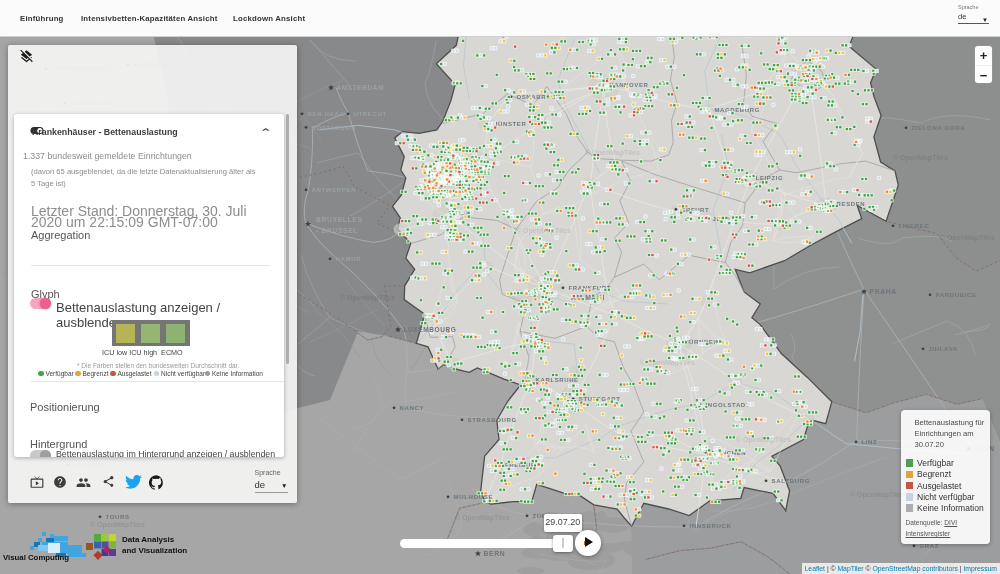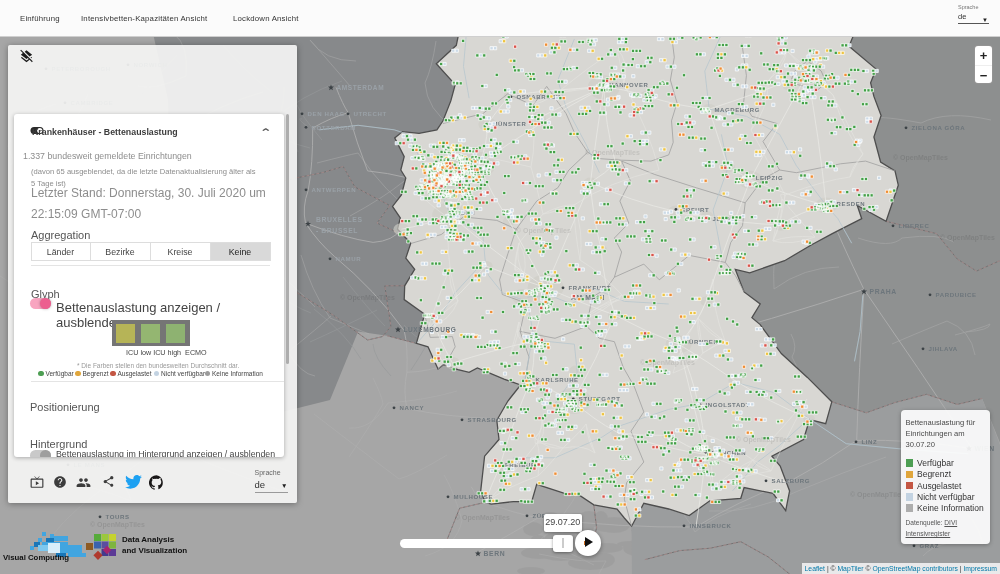--- a/index.html
+++ b/index.html
@@ -1,54 +1,54 @@
 <!DOCTYPE html>
 <html><head><meta charset="utf-8">
 <style>
 *{margin:0;padding:0;box-sizing:border-box}
 html,body{width:1000px;height:574px;overflow:hidden;font-family:"Liberation Sans",sans-serif;background:#a3a3a3}
 #map{position:absolute;left:0;top:37px;width:1000px;height:537px}
 #nav{position:absolute;left:0;top:0;width:1000px;height:37px;background:#fbfbfb;border-bottom:1px solid #cfcfcf;z-index:20}
-#nav a{position:absolute;top:14px;font-size:7.8px;font-weight:normal;color:#333;text-decoration:none;letter-spacing:.2px}
+#nav a{position:absolute;top:14px;font-size:7.8px;font-weight:bold;color:#333;text-decoration:none;letter-spacing:.2px}
 #spr-top{position:absolute;right:10px;top:4px;width:32px;z-index:21}
 #spr-top .l{font-size:5.5px;color:#777}
 #spr-top .v{font-size:7.5px;color:#333;margin-top:2px}
 #spr-top .u{border-bottom:1.5px solid #555;width:31px;margin-top:2px}
 #spr-top .c{position:absolute;right:2px;top:13px;font-size:6px;color:#222}
 #panel{position:absolute;left:8px;top:45px;width:288.5px;height:457.5px;background:rgba(247,247,246,.9);border-radius:2px;box-shadow:0 1px 6px rgba(0,0,0,.35);z-index:10}
 #layersicon{position:absolute;left:11px;top:4px}
 #search{position:absolute;left:8px;top:43px;width:268px;border-bottom:1px solid #8f8f8f;height:16px}
 #search span{position:absolute;left:14px;top:2px;font-size:8.5px;color:#757575}
 #card{position:absolute;left:6px;top:69px;width:270px;height:343px;background:#fff;border-radius:3px;box-shadow:0 1px 4px rgba(0,0,0,.3);overflow:hidden}
 #sb{position:absolute;left:277.5px;top:69px;width:3.5px;height:250px;background:#adadad;border-radius:2px}
 .hdr{position:absolute;left:17px;top:13px;font-size:8.8px;color:#3d3d3d;font-weight:bold}
 .chev{position:absolute;right:14px;top:13px;color:#555;font-size:9px;font-weight:bold;transform:scaleX(1.6)}
 #card .t1{position:absolute;left:9px;top:37px;font-size:8.8px;color:#8d8d8d}
 #card .t2{position:absolute;left:17px;top:52px;font-size:7.6px;color:#8d8d8d;width:228px;line-height:11.8px}
-#card .t3{position:absolute;left:17px;top:69px;font-size:12px;color:#8d8d8d;width:238px;line-height:21px}
+#card .t3{position:absolute;left:17px;top:92px;font-size:14px;color:#8d8d8d;width:238px;line-height:11px}
 .slab{font-size:11px;color:#555;position:absolute;left:17px}
 .btnrow{position:absolute;left:16.5px;display:flex}
 .btnrow div{height:19px;border:1px solid #ddd;background:#fff;color:#444;font-size:8.8px;display:flex;align-items:center;justify-content:center;border-left-width:0}
 .btnrow div:first-child{border-left-width:1px}
 .btnrow .sel{background:#d9d9d9;color:#222}
 .divider{position:absolute;left:16.5px;width:239px;border-top:1px solid #e4e4e4}
 .tog{position:absolute;width:21px;height:11px;border-radius:6px}
 .tog .k{position:absolute;width:11px;height:11px;border-radius:50%;top:0}
 #glyphimg{position:absolute;left:98px;top:206px;width:78px;height:26px;background:#757575}
 #glyphimg div{position:absolute;top:3.5px;width:19px;height:19px}
 .leg5{position:absolute;top:256px;font-size:6.5px;color:#444;display:flex;align-items:center}
 .leg5 i{width:5.5px;height:5.5px;border-radius:50%;display:inline-block;margin-right:2px;flex:none}
 #footicons{position:absolute;left:0;top:412px;width:288.5px;height:45px}
 #footicons svg{position:absolute;top:18px}
 #spr-b{position:absolute;right:9px;top:12px;width:33px}
 #spr-b .l{font-size:7px;color:#666}
 #spr-b .v{font-size:9.5px;color:#333;margin-top:3px}
 #spr-b .u{border-bottom:1px solid #9a9a9a;width:33px;margin-top:2px}
 #spr-b .c{position:absolute;right:0;top:13px;font-size:6.5px;color:#222}
-#legend{position:absolute;left:900.5px;top:410px;width:89.5px;height:134px;background:rgba(255,255,255,.9);border-radius:4px;box-shadow:0 1px 4px rgba(0,0,0,.3);z-index:5;padding:7px 0 0 5px;overflow:hidden}
+#legend{position:absolute;left:900.5px;top:410px;width:89.5px;height:134px;background:rgba(255,255,255,.9);border-radius:4px;box-shadow:0 1px 4px rgba(0,0,0,.3);z-index:5;padding:7px 0 0 14px;overflow:hidden}
 #legend .t{font-size:7.6px;color:#4a4a4a;line-height:11px}
 #legend .r{position:absolute;left:5px;display:flex;align-items:center;font-size:8.5px;color:#333;height:10px}
 #legend .r i{width:7.5px;height:7.5px;margin-right:4px;display:inline-block}
 #legend .dq{position:absolute;left:5px;top:107px;font-size:6.6px;color:#555;line-height:11px}
 #legend .dq a{color:#555}
 #zoomctl{position:absolute;left:974px;top:45px;width:19px;height:39px;background:#fff;border:1.5px solid rgba(60,60,60,.55);border-radius:4px;z-index:5;text-align:center}
 #zoomctl .z{height:19px;line-height:19px;font-size:13px;font-weight:bold;color:#222}
 #zoomctl .z+.z{border-top:1px solid #eee}
 #track{position:absolute;left:400px;top:538.5px;width:160.5px;height:9px;background:#fff;border-radius:5px;z-index:5}
 #handle{position:absolute;left:553px;top:534.5px;width:20px;height:17px;background:#fff;border-radius:3px;box-shadow:0 1px 3px rgba(0,0,0,.4);z-index:6}
@@ -717,38 +717,32 @@
     <svg width="14" height="9" viewBox="0 0 28 18" style="position:absolute;left:16px;top:12px">
         <rect x="1" y="2" width="26" height="14" rx="7" fill="#2b2b2b"></rect>
         <circle cx="19.5" cy="9" r="5.2" fill="#fff"></circle>
       </svg>
     <div class="hdr" style="left:18px">Krankenhäuser - Bettenauslastung</div>
     <div class="chev">⌃</div>
     <div class="t1">1.337 bundesweit gemeldete Einrichtungen</div>
     <div class="t2">(davon 65 ausgeblendet, da die letzte Datenaktualisierung älter als 5 Tage ist)</div>
     <div class="t3">Letzter Stand: Donnerstag, 30. Juli 2020 um 22:15:09 <span style="white-space:nowrap">GMT-07:00</span></div>
     <div class="slab" style="top:115px">Aggregation</div>
-    <div class="btnrow" style="top:128px">
-        <div style="width:60px">Länder</div>
-        <div style="width:60px">Bezirke</div>
-        <div style="width:60px">Kreise</div>
-        <div class="sel" style="width:60px">Keine</div>
-      </div>
     <div class="divider" style="top:151px"></div>
     <div class="slab" style="top:174px">Glyph</div>
     <div class="tog" style="left:16px;top:184px;background:#f8a5c0">
         <div class="k" style="right:0;background:#ec5f8f;box-shadow:0 0 3px rgba(0,0,0,.3)"></div>
       </div>
     <div style="position:absolute;left:42px;top:186px;font-size:13px;color:#444">Bettenauslastung anzeigen / ausblenden</div>
     <div id="glyphimg">
       <div style="left:4px;background:#b6b457"></div>
       <div style="left:29px;background:#94b671"></div>
       <div style="left:54px;background:#8eb271"></div>
     </div>
-    <div style="position:absolute;left:112px;top:234px;font-size:7.2px;color:#444">ICU low ICU high&nbsp;&nbsp;ECMO</div>
+    <div style="position:absolute;left:88px;top:234px;font-size:7.2px;color:#444">ICU low ICU high&nbsp;&nbsp;ECMO</div>
     <div style="position:absolute;left:63px;top:248px;font-size:6.5px;color:#999">* Die Farben stellen den bundesweiten Durchschnitt dar.</div>
     <div class="leg5" style="left:24px"><i style="background:#4d9e53"></i>Verfügbar</div>
     <div class="leg5" style="left:61px"><i style="background:#e0a63c"></i>Begrenzt</div>
     <div class="leg5" style="left:96px"><i style="background:#c45744"></i>Ausgelastet</div>
     <div class="leg5" style="left:139.5px"><i style="background:#c3d3e2"></i>Nicht verfügbar</div>
     <div class="leg5" style="left:190.5px"><i style="background:#9b9b9b"></i>Keine Information</div>
     <div class="divider" style="top:266.5px;width:253px"></div>
     <div class="slab" style="top:287px;left:16px">Positionierung</div>
     <div class="slab" style="top:324px;left:16px">Hintergrund</div>
     <div class="tog" style="left:16px;top:336px;background:#c9c9c9">

